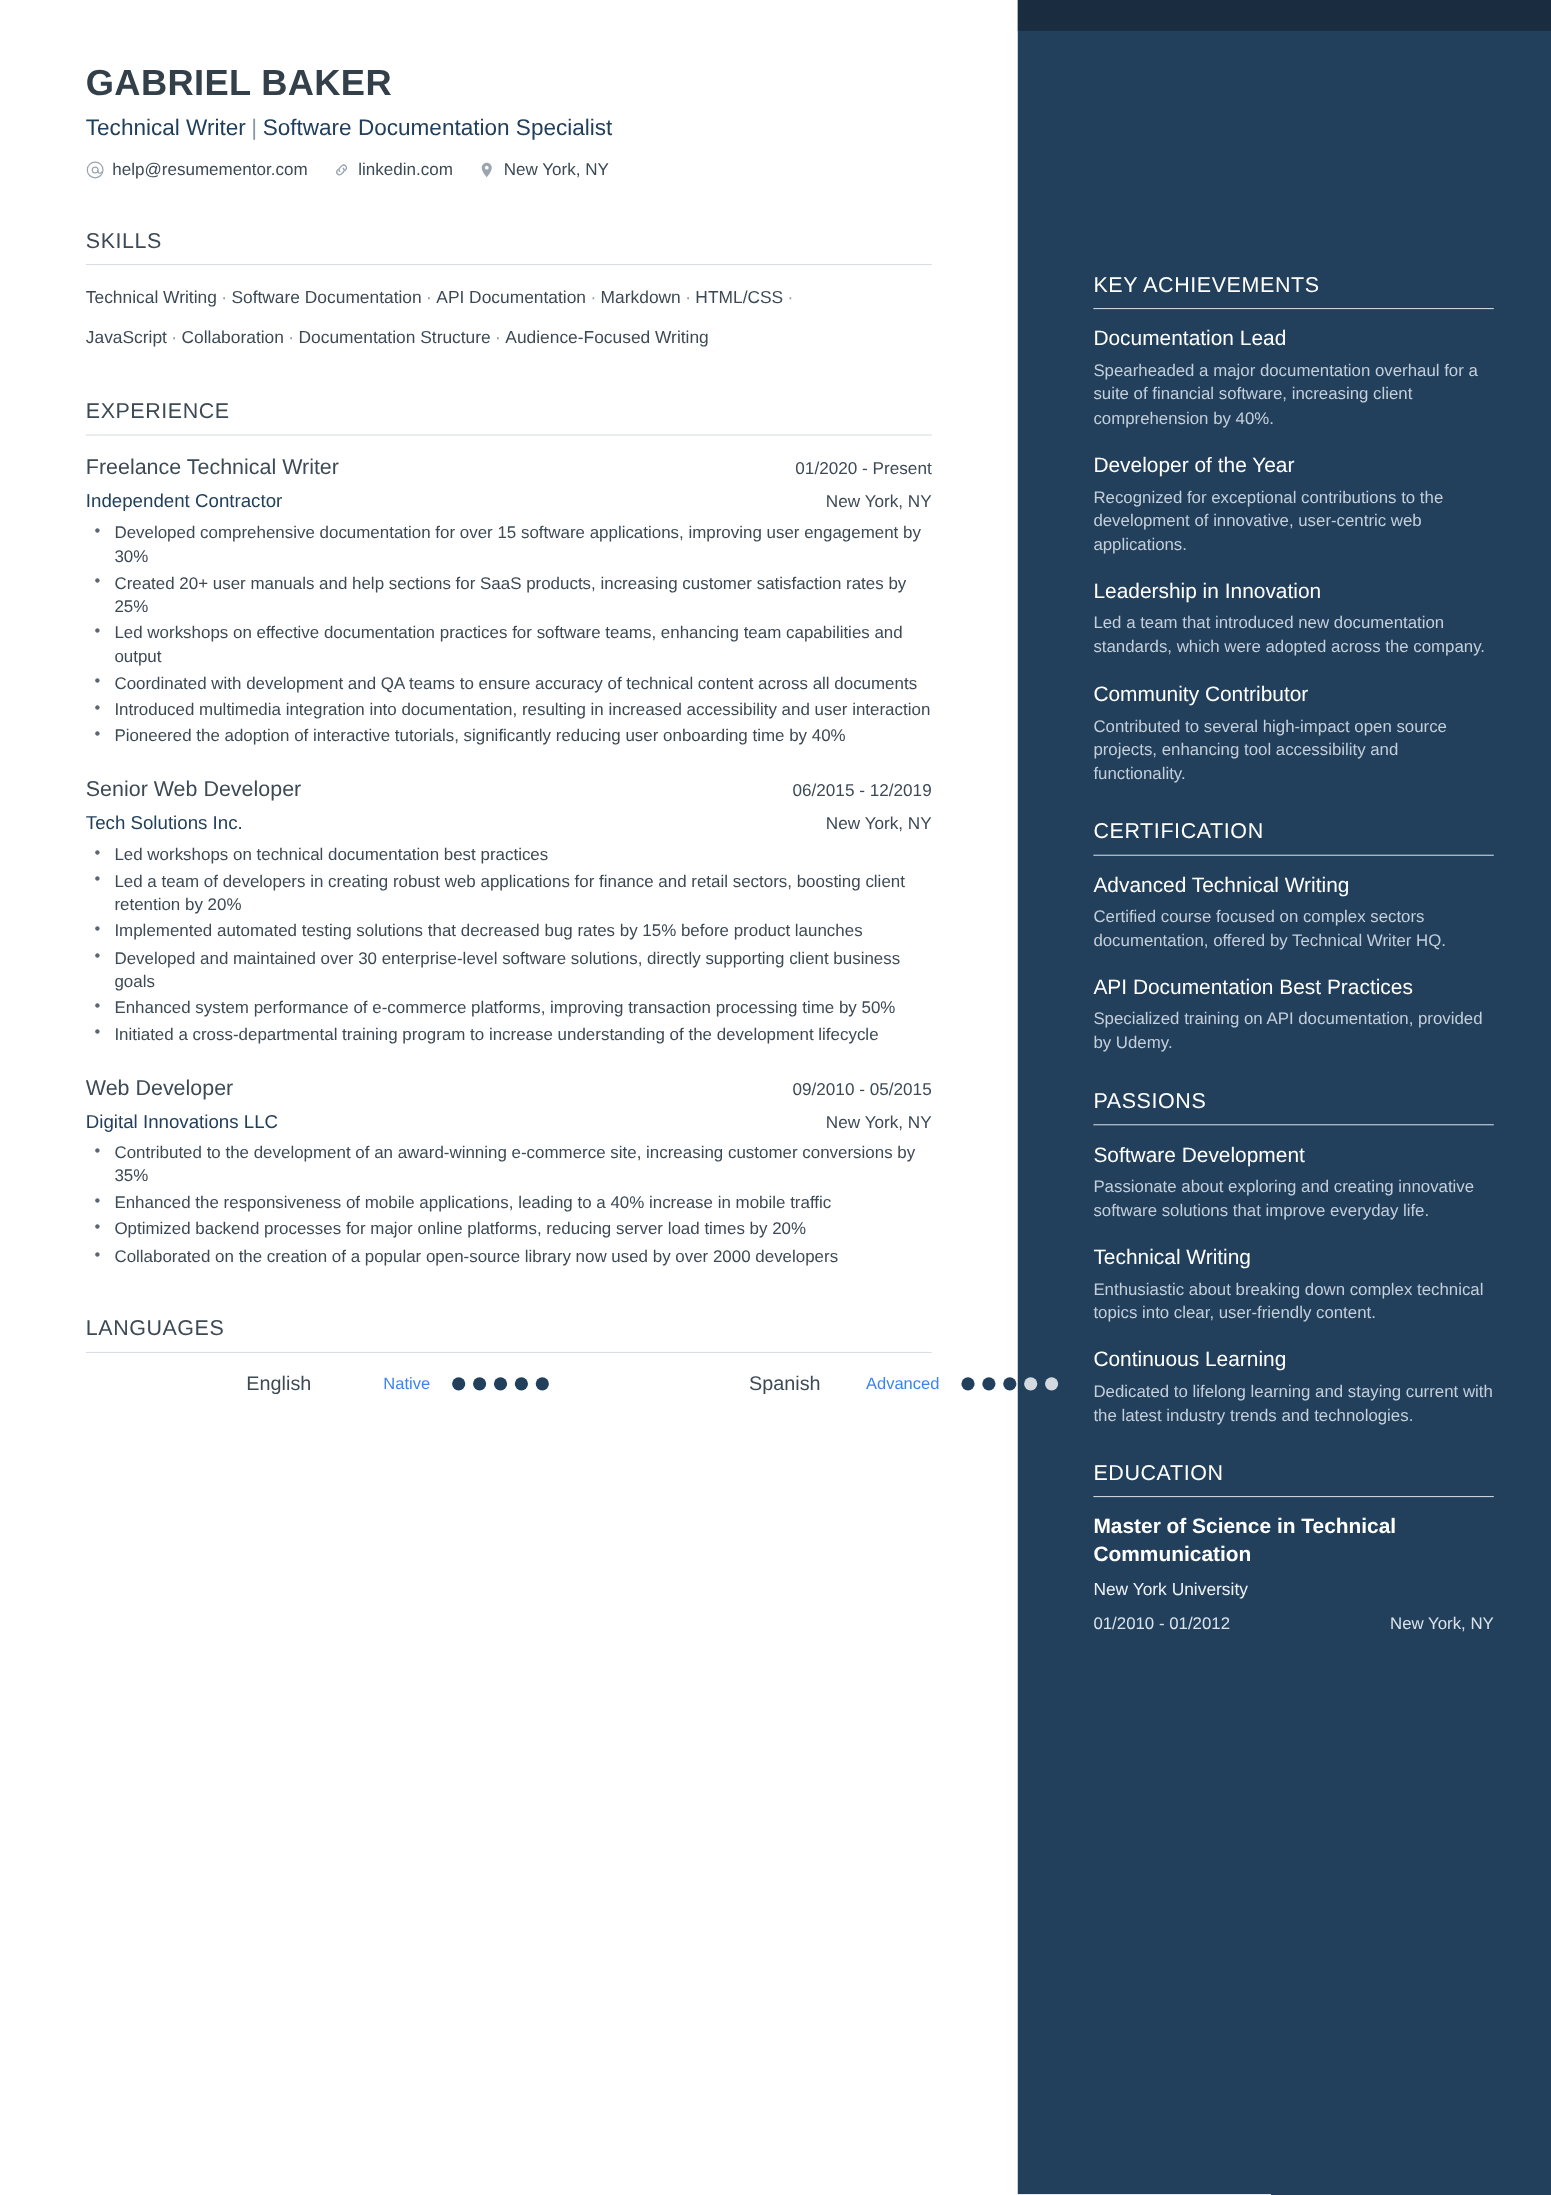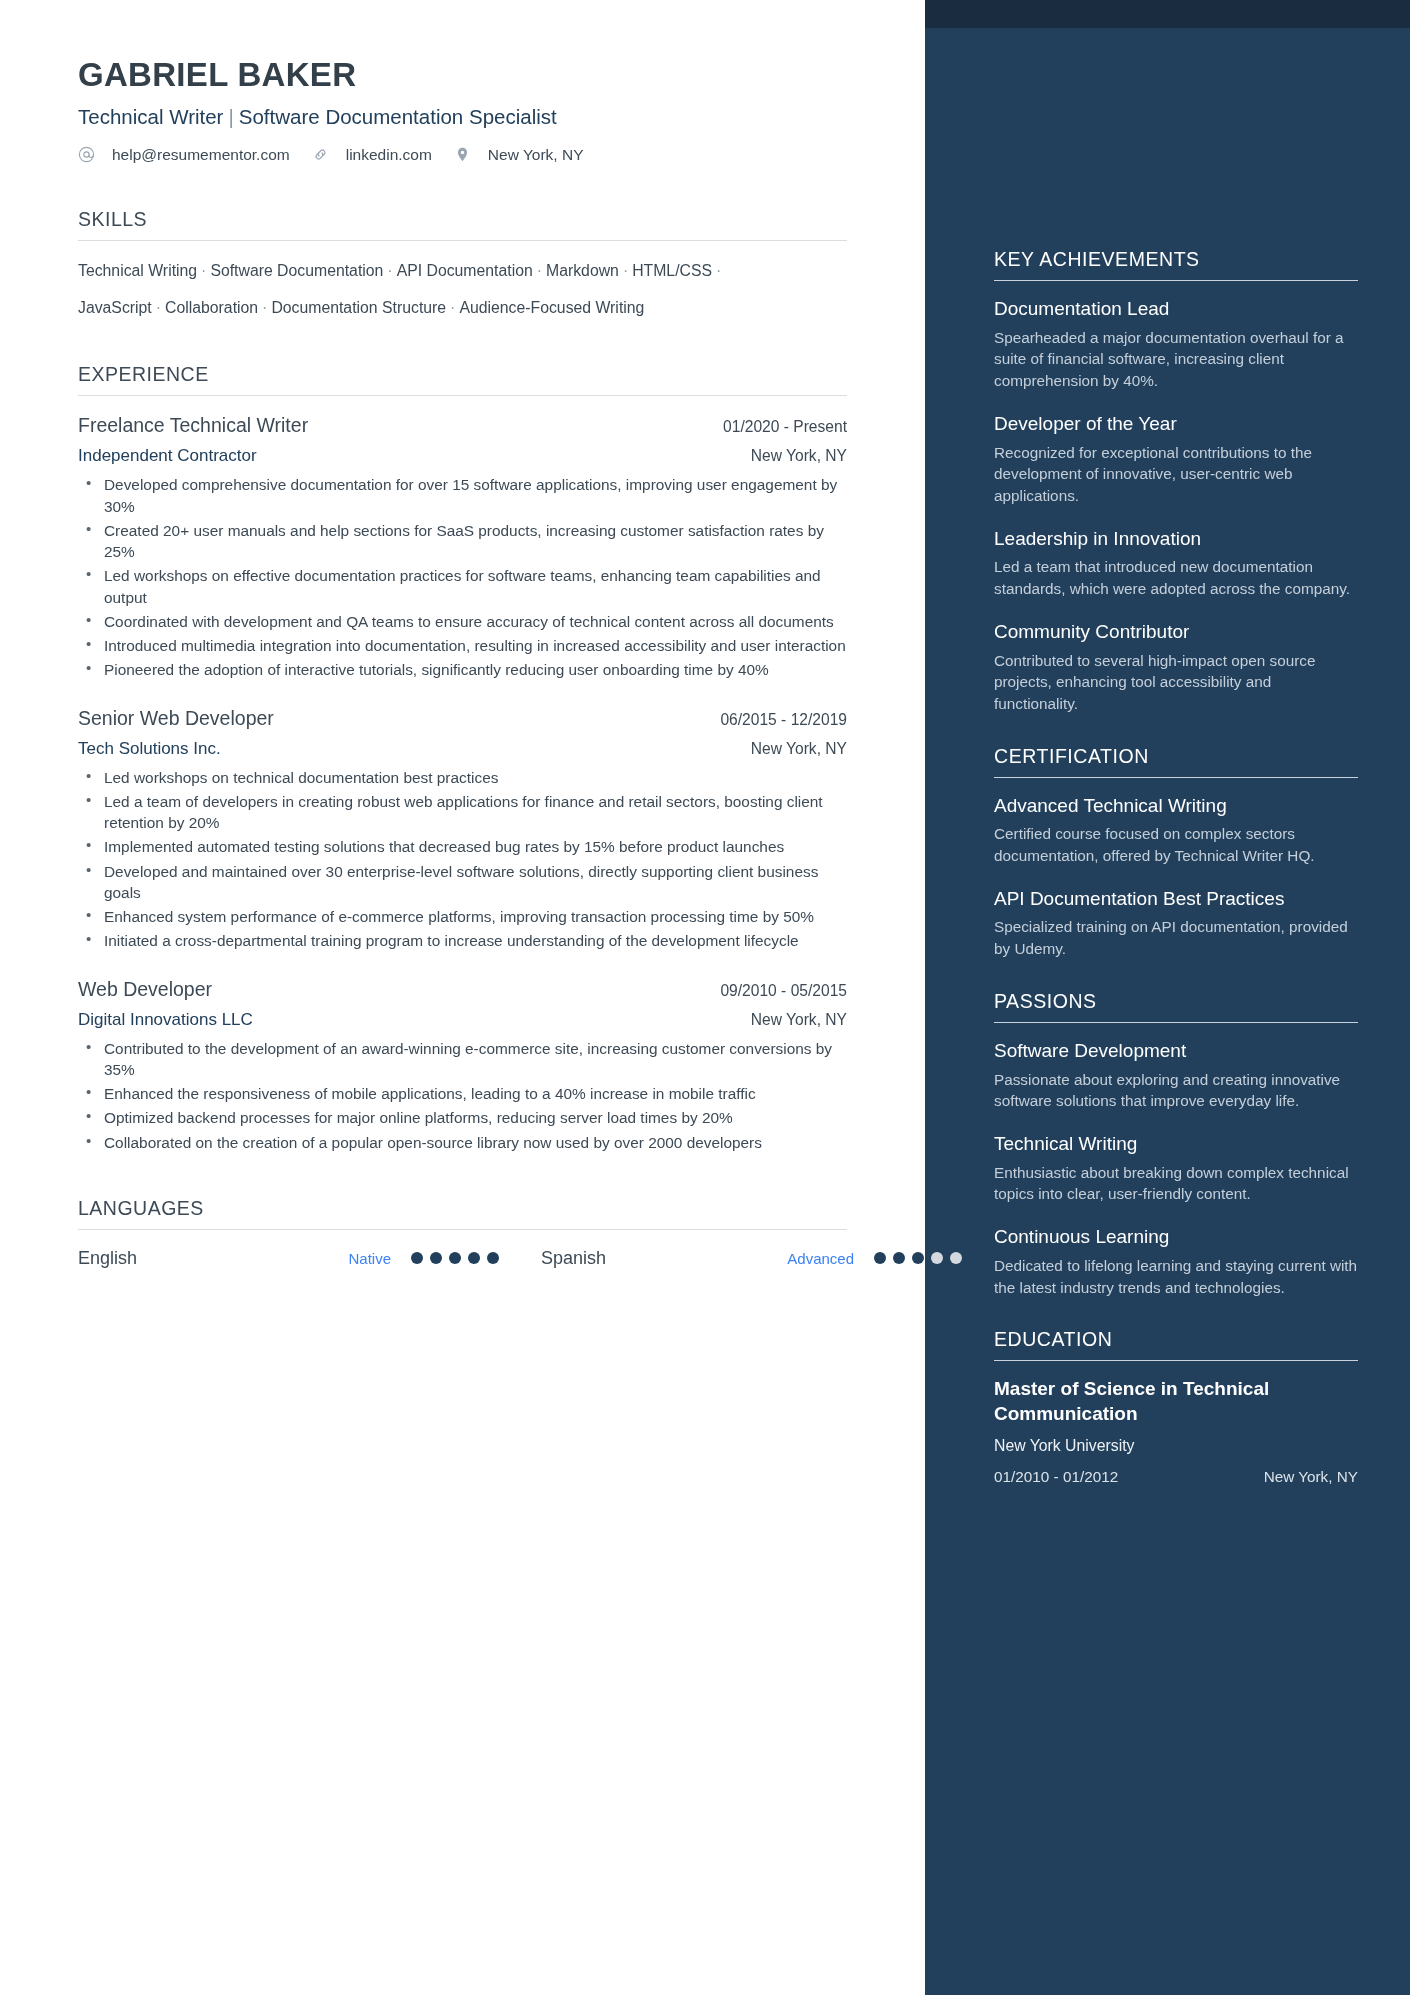--- a/index.html
+++ b/index.html
@@ -60,21 +60,21 @@
   .name {
     font-size: 33px; font-weight: 700; color: #33404a;
     letter-spacing: .3px; line-height: 1.15; margin-bottom: 11px;
   }
   .headline {
     font-size: 20.5px; color: #22405c; font-weight: 400; margin-bottom: 17px;
   }
   .headline .bar { color:#8b99a6; padding: 0 5px; font-weight: 300; }
 
   .contacts { display: flex; align-items: center; gap: 22px; }
-  .contact { display: flex; align-items: center; gap: 17px; font-size: 15.5px; color: #3d4a55; }
+  .contact { display: flex; align-items: center; gap: 7px; font-size: 15.5px; color: #3d4a55; }
   .contact svg { display:block; }
 
   .section { margin-top: 44px; }
   .sec-h {
     font-size: 19.5px; color: #3d4a55; letter-spacing: .5px; font-weight: 400;
     padding-bottom: 9px;
   }
   .sec-rule { height: 1px; background: #d9dee3; margin-bottom: 18px; }
 
   .summary-text { font-size: 15.6px; color: #3d4a55; line-height: 1.45; }
@@ -97,21 +97,21 @@
     color: #3d4a55; line-height: 1.38; margin-bottom: 3px;
   }
   ul.bullets li:before {
     content: "\2022"; position: absolute; left: 8px; top: -1px;
     color: #5a6670; font-size: 15px;
   }
 
   
   .langs { display: flex; align-items: center; }
   .lang { display: flex; align-items: center; }
-  .lang-name { font-size: 18px; color: #3d4a55; width: 205px; }
+  .lang-name { font-size: 18px; color: #3d4a55; width: 205px; text-align: right; }
   .lang-level { font-size: 15px; color: #3b82f6; width: 108px; text-align: right; }
   .lang-dots { display:flex; gap: 7px; margin-left: 20px; width: 112px; }
   .pdot { width: 12px; height: 12px; border-radius: 50%; background: #d3d9df; }
   .pdot.on { background: #22405c; }
   .lang.second { margin-left: 18px; }
 </style>
 </head>
 <body>
 
 <div class="page">

